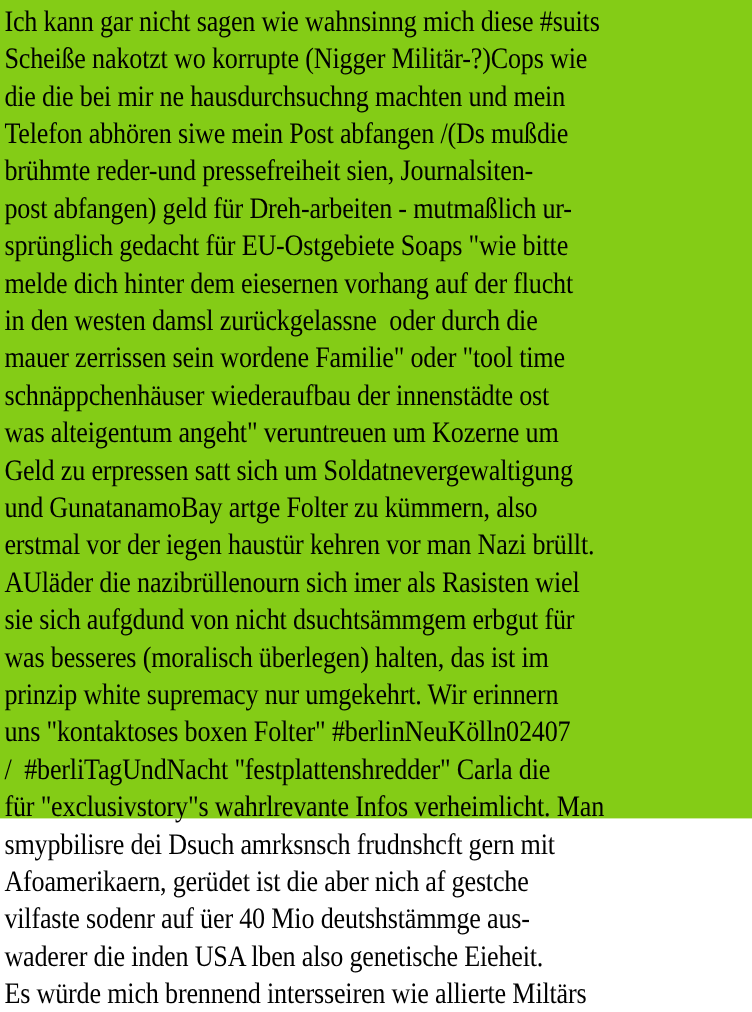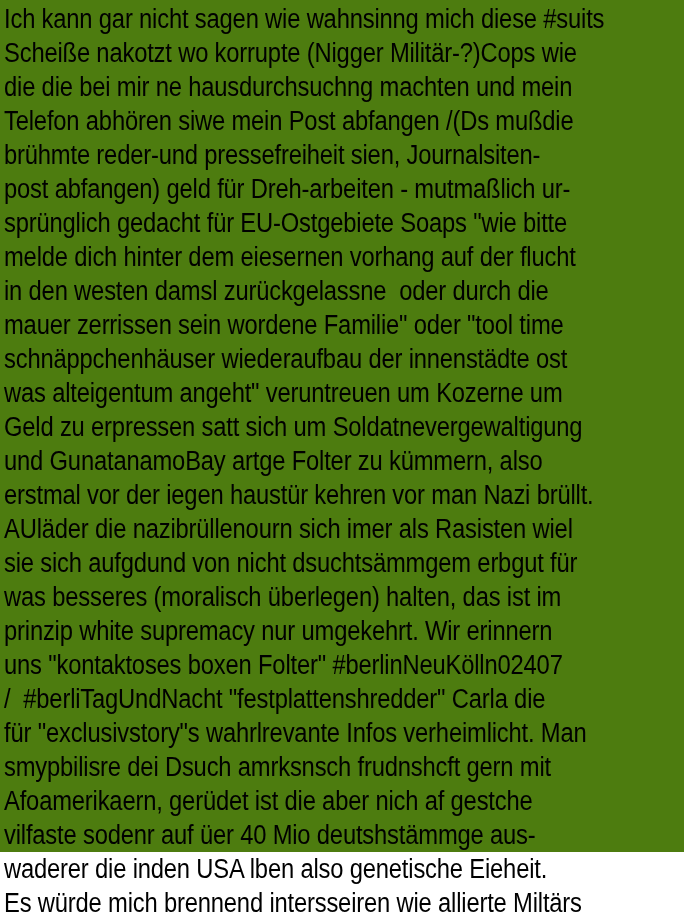--- a/index.html
+++ b/index.html
@@ -5,25 +5,25 @@
   html, body {
     margin: 0;
     padding: 0;
     width: 684px;
     height: 920px;
     background: #ffffff;
     overflow: hidden;
   }
   .page {
     width: 684px;
-    height: 852px;
-    background: #4d7c0f;
+    height: 744px;
+    background: #84cc16;
     padding: 2px 0 0 4px;
     box-sizing: border-box;
-    font-family: Liberation Sans, sans-serif;
+    font-family: Liberation Serif, serif;
     color: #000000;
   }
   .text-line {
     height: 34px;
     line-height: 34px;
     font-size: 27px;
     white-space: pre;          
     transform: scaleX(0.88);   
     transform-origin: 0 50%;
     letter-spacing: -0.2px;

